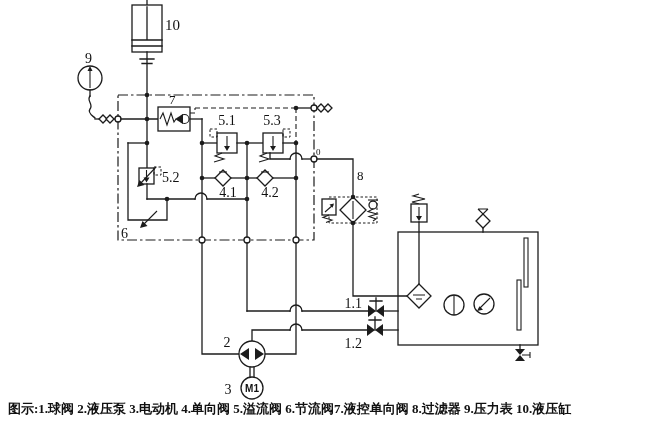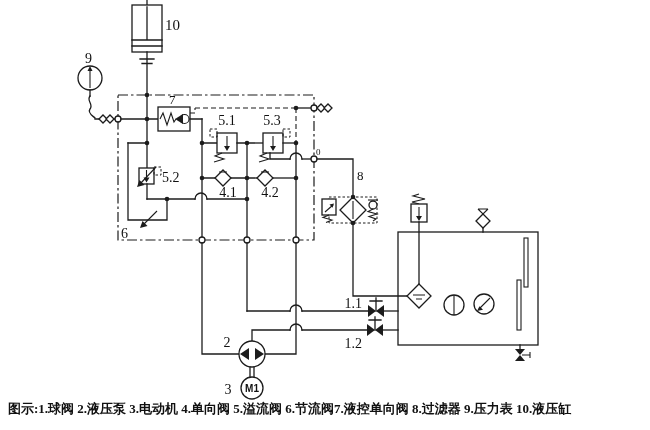--- a/index.html
+++ b/index.html
@@ -1,17 +1,17 @@
 <!DOCTYPE html>
 <html><head>
 <meta charset="utf-8">
 <style>
   html,body{margin:0;padding:0;background:#fff;}
   #stage{position:relative;width:650px;height:430px;background:#ffffff;overflow:hidden;
-         font-family:"Liberation Serif","DejaVu Serif",serif;border-radius:29px;}
+         font-family:"Liberation Serif","DejaVu Serif",serif;}
   svg{position:absolute;left:0;top:0;}
   .st{stroke:#1c1c1c;stroke-width:1.3;fill:none;stroke-linecap:square;}
   .thin{stroke:#1c1c1c;stroke-width:1.1;fill:none;}
   .wh{stroke:#1c1c1c;stroke-width:1.3;fill:#ffffff;}
   .fl{fill:#1c1c1c;stroke:none;}
   .dsh{stroke:#1c1c1c;stroke-width:1.1;fill:none;stroke-dasharray:5 3;}
   .dsh2{stroke:#1c1c1c;stroke-width:1;fill:none;stroke-dasharray:2.5 2;}
   .dd{stroke:#1c1c1c;stroke-width:1.2;fill:none;stroke-dasharray:10 3 2.5 3;}
   .dot{fill:#1c1c1c;stroke:none;}
   text{fill:#111;font-family:"Liberation Serif","DejaVu Serif",serif;font-size:14px;}

